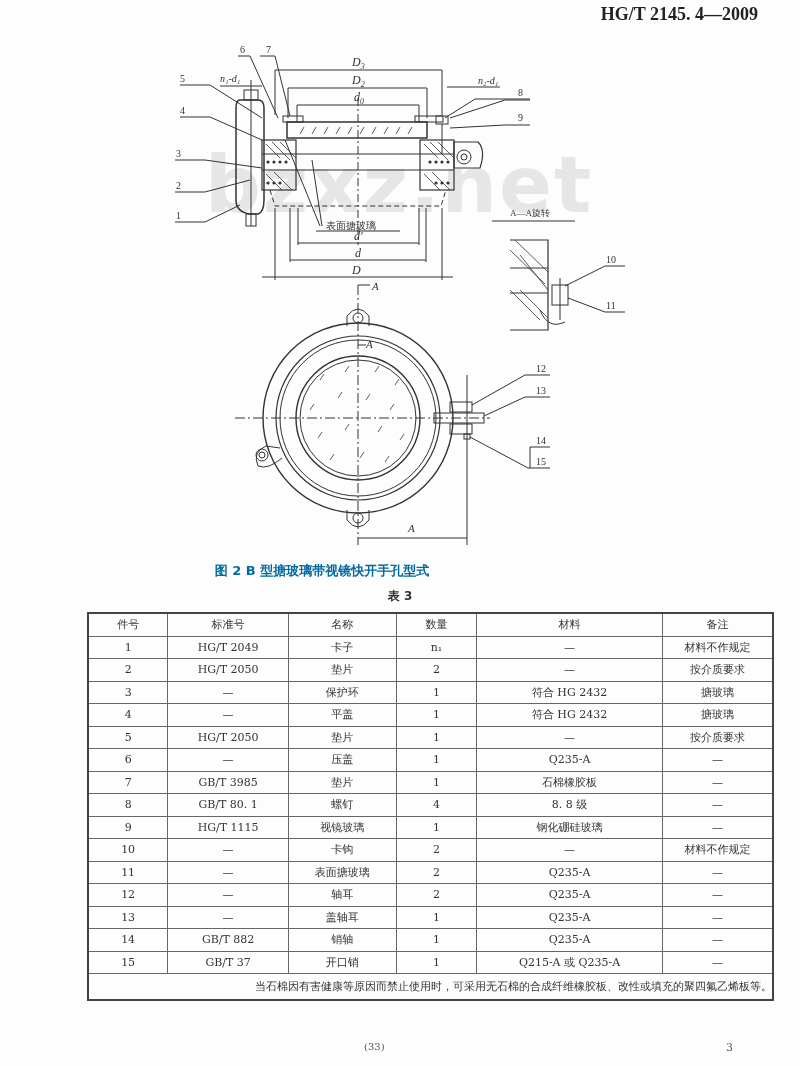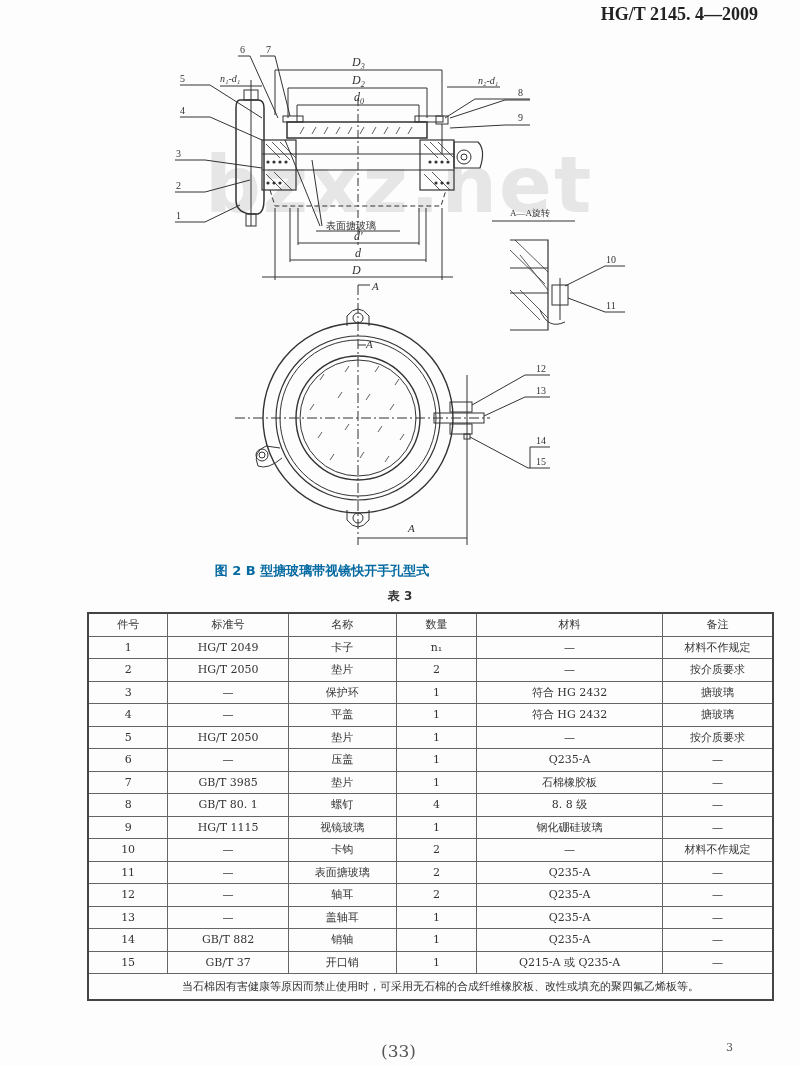--- a/index.html
+++ b/index.html
@@ -33,25 +33,25 @@
     position: absolute; left: 56px; top: 612px; width: 687px;
     border-collapse: collapse; border: 2px solid #444;
     font-size: 11px; color: #333; margin-left: 31px;
   }
   table.parts th, table.parts td {
     border: 1px solid #666; height: 21.5px; padding: 0; text-align: center;
     font-weight: normal;
   }
   table.parts th { font-family: "DejaVu Sans", sans-serif; font-size: 11px; }
   table.parts td.note {
-    text-align: center; padding-left: 20px; height: 25px;
+    text-align: right; padding-left: 20px; height: 25px;
     font-family: "DejaVu Sans", sans-serif; font-size: 11px;
   }
   .page-num-center {
-    position: absolute; top: 1041px; left: 381px; font-size: 17px; color: #555;
+    position: absolute; top: 1041px; left: 364px; font-size: 10px; color: #555;
   }
   .page-num-right {
     position: absolute; top: 1041px; left: 726px; font-size: 11px; color: #555;
   }
 </style>
 </head>
 <body>
 
 <div class="std-header">HG/T 2145. 4—2009</div>
 

